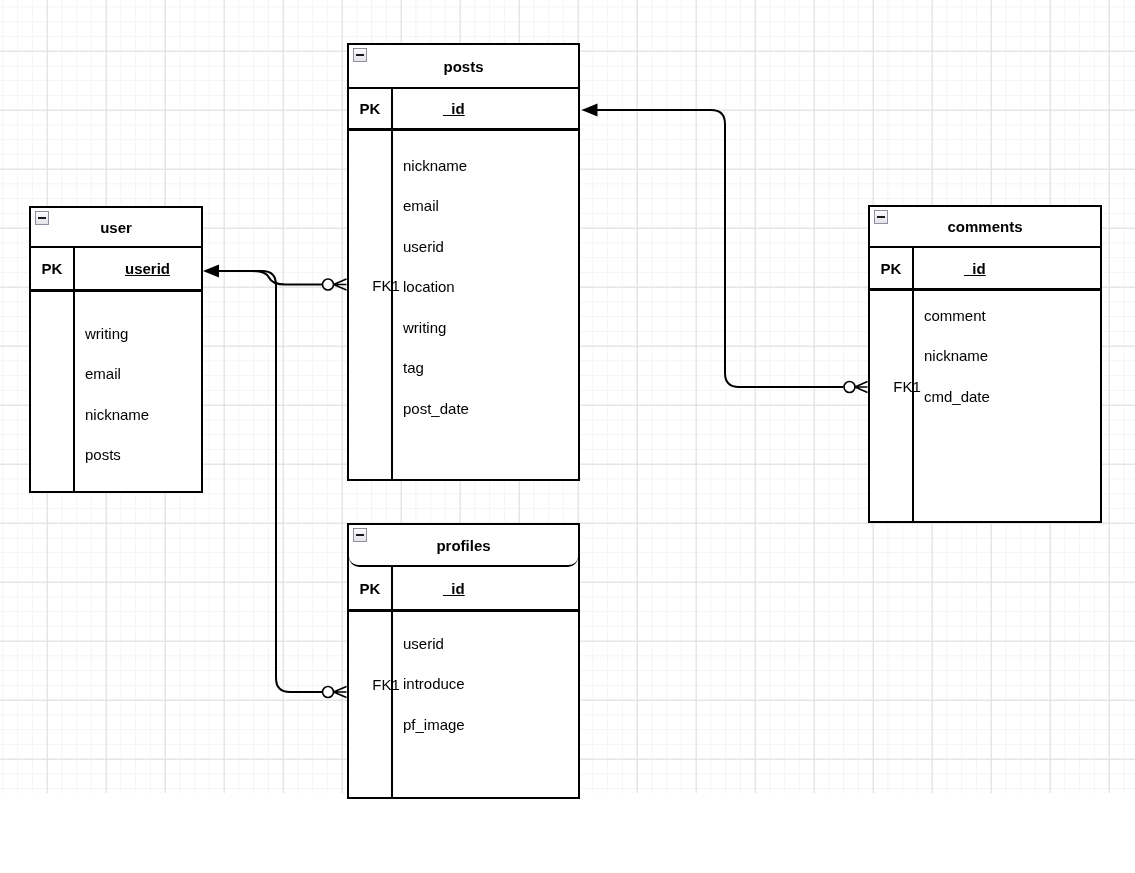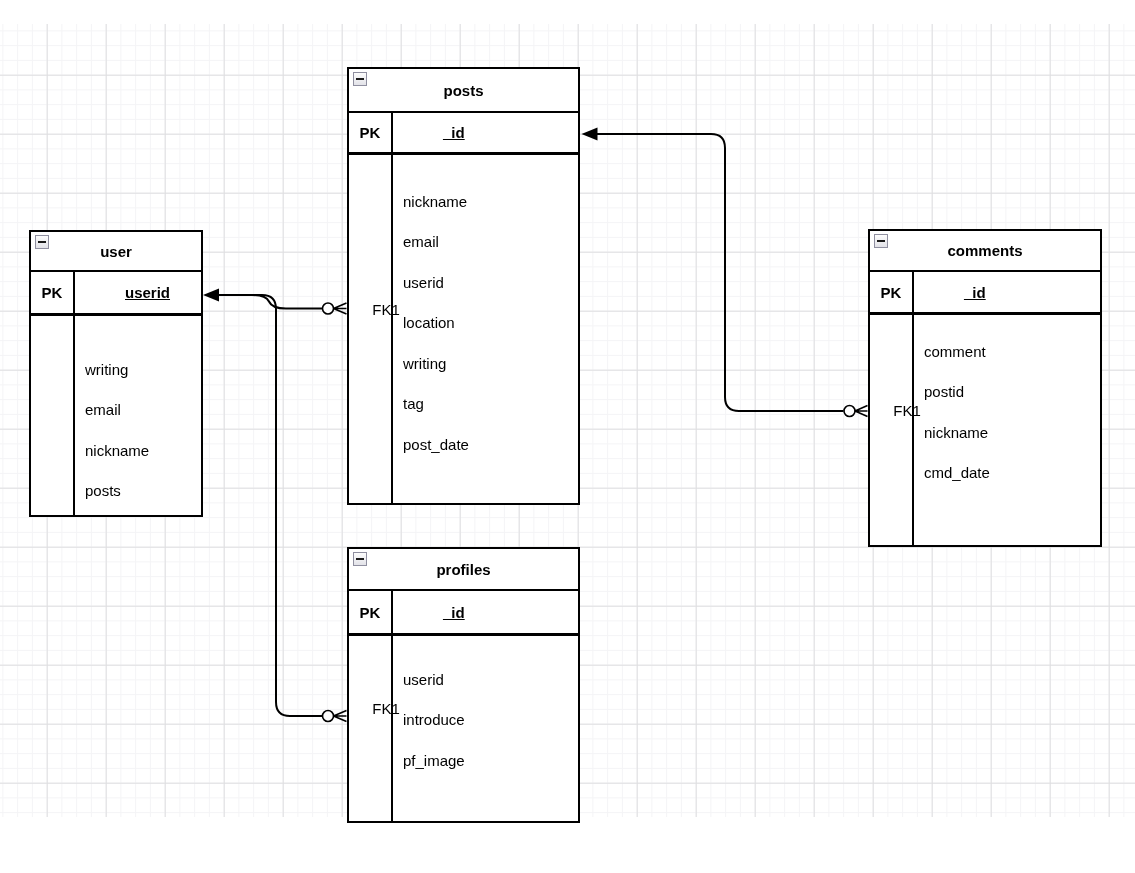--- a/index.html
+++ b/index.html
@@ -11,21 +11,20 @@
   #canvas {
     position: relative; width: 1135px; height: 793px;
     background-color: #ffffff;
     background-image:
       linear-gradient(to right, #dedee0 1px, transparent 1px),
       linear-gradient(to bottom, #dedee0 1px, transparent 1px),
       linear-gradient(to right, #f4f4f6 1px, transparent 1px),
       linear-gradient(to bottom, #f4f4f6 1px, transparent 1px);
     background-size: 59px 59px, 59px 59px, 14.75px 14.75px, 14.75px 14.75px;
     background-position: 46.7px 0, 0 50.7px, 2.4px 0, 0 6.4px;
-    margin-top: 24px;
   }
   #edges { position: absolute; left: 0; top: 0; width: 1135px; height: 873px; }
   .er-table {
     position: absolute; background: #ffffff;
     border: 2px solid #000; box-sizing: border-box;
     font-size: 15px;
   }
   .er-header {
     position: relative; display: flex; align-items: center; justify-content: center;
     border-bottom: 2px solid #000; font-weight: bold;
@@ -38,21 +37,21 @@
     cursor: pointer;
   }
   .collapse-btn .minus { width: 8px; height: 2px; background: #1a1a1a; }
   .pk-row {
     display: flex; align-items: center;
     border-bottom: 3px solid #000; font-weight: bold; gap: 44px;
   }
   .pk-cell { flex: none; width: 42px; text-align: center; }
   .pk-field { padding-left: 8px; text-decoration: underline; }
   .col-divider { position: absolute; left: 42px; width: 2px; background: #000; }
-  .tbody .trow { height: 40.5px; display: flex; align-items: flex-end; padding-left: 54px; }
+  .tbody .trow { height: 40.5px; display: flex; align-items: center; padding-left: 54px; }
   .fk-label { position: absolute; left: 16px; width: 42px; text-align: center; height: 20px; line-height: 20px; }
 
   
   #table-posts { left: 347px; top: 43px; width: 233px; height: 438px; }
   #table-posts .er-header { height: 42px; }
   #table-posts .pk-row { height: 39px; }
   #table-posts .col-divider { top: 44px; bottom: 0; }
   #table-posts .tbody { padding-top: 14px; }
   #table-posts .fk-label { top: 231px; }
   
@@ -63,21 +62,21 @@
   #table-user .tbody { padding-top: 21px; }
   
   #table-comments { left: 868px; top: 205px; width: 234px; height: 318px; }
   #table-comments .er-header { height: 39px; }
   #table-comments .pk-row { height: 40px; }
   #table-comments .col-divider { top: 41px; bottom: 0; }
   #table-comments .tbody { padding-top: 4px; }
   #table-comments .fk-label { top: 170px; }
   
   #table-profiles { left: 347px; top: 523px; width: 233px; height: 276px; }
-  #table-profiles .er-header { height: 40px; }
+  #table-profiles .er-header { height: 40px; border-radius: 10px; }
   #table-profiles .pk-row { height: 42px; }
   #table-profiles .col-divider { top: 42px; bottom: 0; }
   #table-profiles .tbody { padding-top: 11px; }
   #table-profiles .fk-label { top: 150px; }
 
   .edge-line { fill: none; stroke: #000; stroke-width: 2; stroke-linejoin: round; }
   .edge-thin { fill: none; stroke: #000; stroke-width: 1.6; }
   .edge-circle { fill: #fff; stroke: #000; stroke-width: 1.6; }
   .edge-arrow { fill: #000; stroke: none; }
 </style>
@@ -187,23 +186,20 @@
       <span class="pk-cell">PK</span>
       <span class="pk-field">_id</span>
     </div>
     <div class="col-divider"></div>
     <span class="fk-label">FK1</span>
     <div class="tbody">
       <div class="trow">
           <span>comment</span>
         </div>
       <div class="trow">
-          <span>postid</span>
-        </div>
-      <div class="trow">
           <span>nickname</span>
         </div>
       <div class="trow">
           <span>cmd_date</span>
         </div>
     </div>
   </div>
 
   <div class="er-table" id="table-profiles">
     <div class="er-header">

